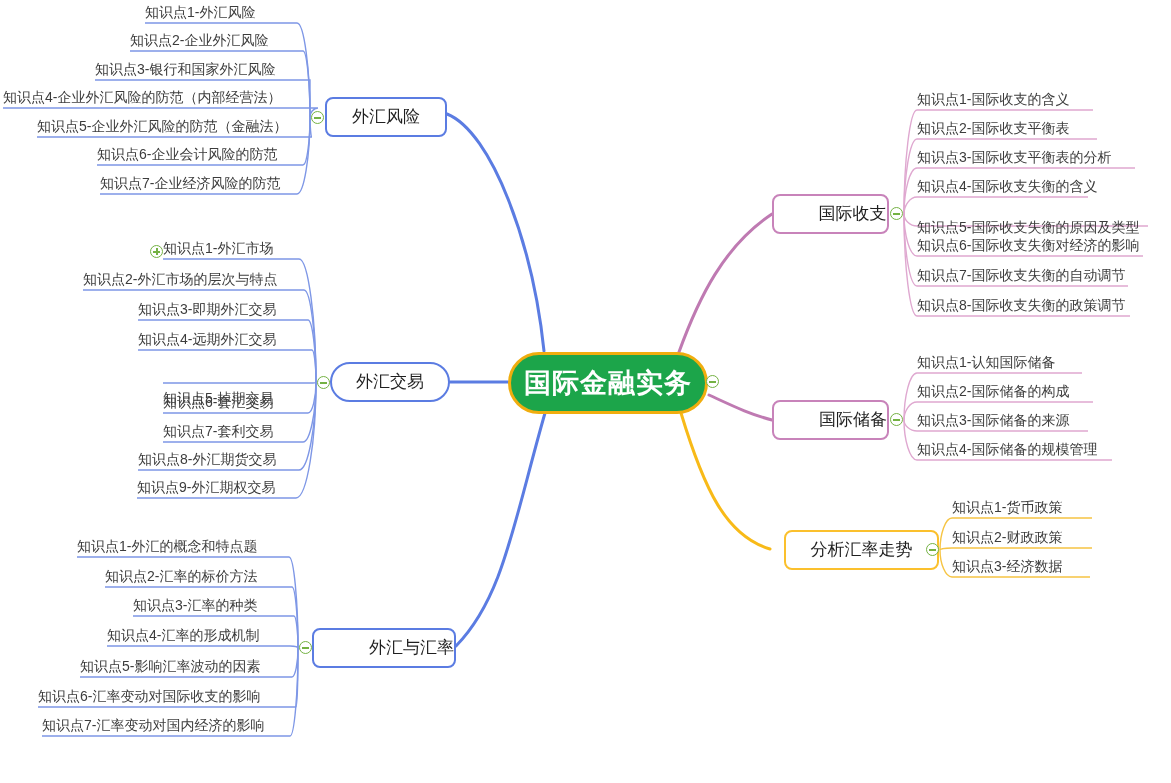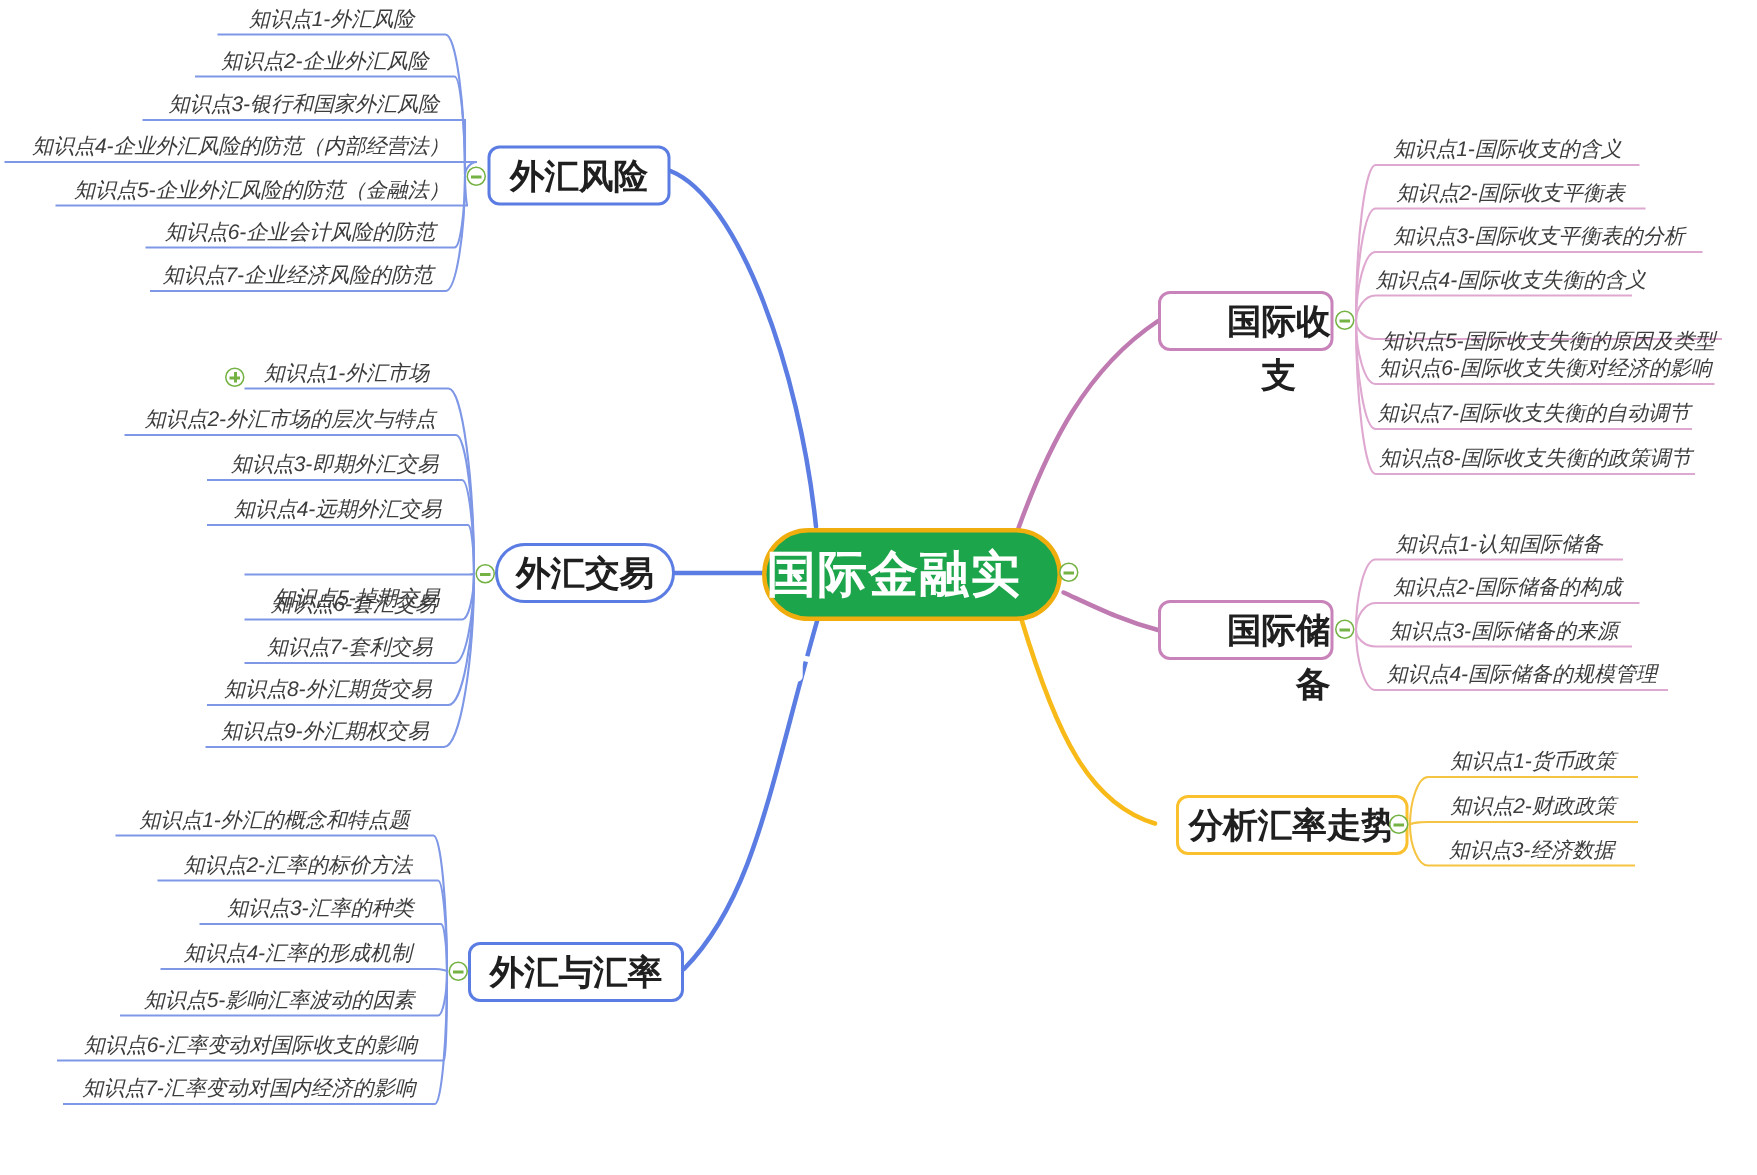--- a/index.html
+++ b/index.html
@@ -3,34 +3,34 @@
 <meta charset="utf-8">
 <style>
   html,body{margin:0;padding:0;background:#fff;}
   .canvas{
     position:relative;width:1171px;height:783px;overflow:hidden;background:#ffffff;
     font-family:"Liberation Sans","DejaVu Sans",sans-serif;
   }
   #wires{position:absolute;left:0;top:0;width:1171px;height:783px;pointer-events:none;}
   .leaf{
     position:absolute;height:18px;line-height:17px;font-size:14px;color:#3c3c3c;
-    text-align:center;white-space:nowrap;cursor:default;font-style:italic;
+    text-align:left;white-space:nowrap;cursor:default;
   }
   .topic{
     position:absolute;box-sizing:border-box;height:40px;line-height:36px;background:#fff;
-    border:2px solid;border-radius:8px;text-align:center;font-size:23px;font-weight:bold;
+    border:2px solid;border-radius:8px;text-align:center;font-size:17px;font-weight:normal;
     color:#1f1f1f;cursor:default;
   }
   .topic.blue{border-color:#5b7ce2;}
   .topic.pink{border-color:#c883ba;padding-left:44px;}
   .topic.yellow{border-color:#fbc02d;margin-left:14px;}
   .center-node{
     position:absolute;left:508px;top:352px;width:200px;height:62px;box-sizing:border-box;
     background:#1ca54a;border:3px solid #f0ad0e;border-radius:31px;color:#ffffff;
-    font-size:33px;font-weight:bold;text-align:left;line-height:56px;letter-spacing:1px;cursor:default;
+    font-size:27px;font-weight:bold;text-align:center;line-height:56px;letter-spacing:1px;cursor:default;
   }
   .node-toggle{
     position:absolute;width:13px;height:13px;box-sizing:border-box;background:#fff;
     border:1.5px solid #74b243;border-radius:50%;cursor:pointer;
   }
   .node-toggle::after{
     content:'';position:absolute;left:2px;right:2px;top:50%;margin-top:-1px;height:2px;background:#74b243;
   }
   .node-toggle.plus::before{
     content:'';position:absolute;top:2px;bottom:2px;left:50%;margin-left:-1px;width:2px;background:#74b243;
@@ -112,21 +112,21 @@
     <div class="leaf" style="left: 138px; top: 301px; width: 170px;">知识点3-即期外汇交易</div>
     <div class="leaf" style="left: 138px; top: 331px; width: 174px;">知识点4-远期外汇交易</div>
     <div class="leaf" style="left: 163px; top: 376px; width: 150px; margin-top: 14px;">知识点5-掉期交易</div>
     <div class="leaf" style="left: 163px; top: 394px; width: 145px;">知识点6-套汇交易</div>
     <div class="leaf" style="left: 163px; top: 423px; width: 140px;">知识点7-套利交易</div>
     <div class="leaf" style="left: 138px; top: 451px; width: 161px;">知识点8-外汇期货交易</div>
     <div class="leaf" style="left: 137px; top: 479px; width: 159px;">知识点9-外汇期权交易</div>
   </div>
 
   <div class="branch">
-    <div class="topic blue" style="left:312px;top:628px;width:144px;">外汇与汇率</div>
+    <div class="topic blue" style="left:312px;top:628px;width:144px;text-align:right;">外汇与汇率</div>
     <div class="node-toggle" style="left:299px;top:641px;"></div>
     <div class="leaf" style="left: 77px; top: 538px; width: 212px;">知识点1-外汇的概念和特点题</div>
     <div class="leaf" style="left: 105px; top: 568px; width: 187px;">知识点2-汇率的标价方法</div>
     <div class="leaf" style="left: 133px; top: 597px; width: 161px;">知识点3-汇率的种类</div>
     <div class="leaf" style="left: 107px; top: 627px; width: 183px;">知识点4-汇率的形成机制</div>
     <div class="leaf" style="left: 80px; top: 658px; width: 212px;">知识点5-影响汇率波动的因素</div>
     <div class="leaf" style="left: 38px; top: 688px; width: 258px;">知识点6-汇率变动对国际收支的影响</div>
     <div class="leaf" style="left: 42px; top: 717px; width: 248px;">知识点7-汇率变动对国内经济的影响</div>
   </div>
 

